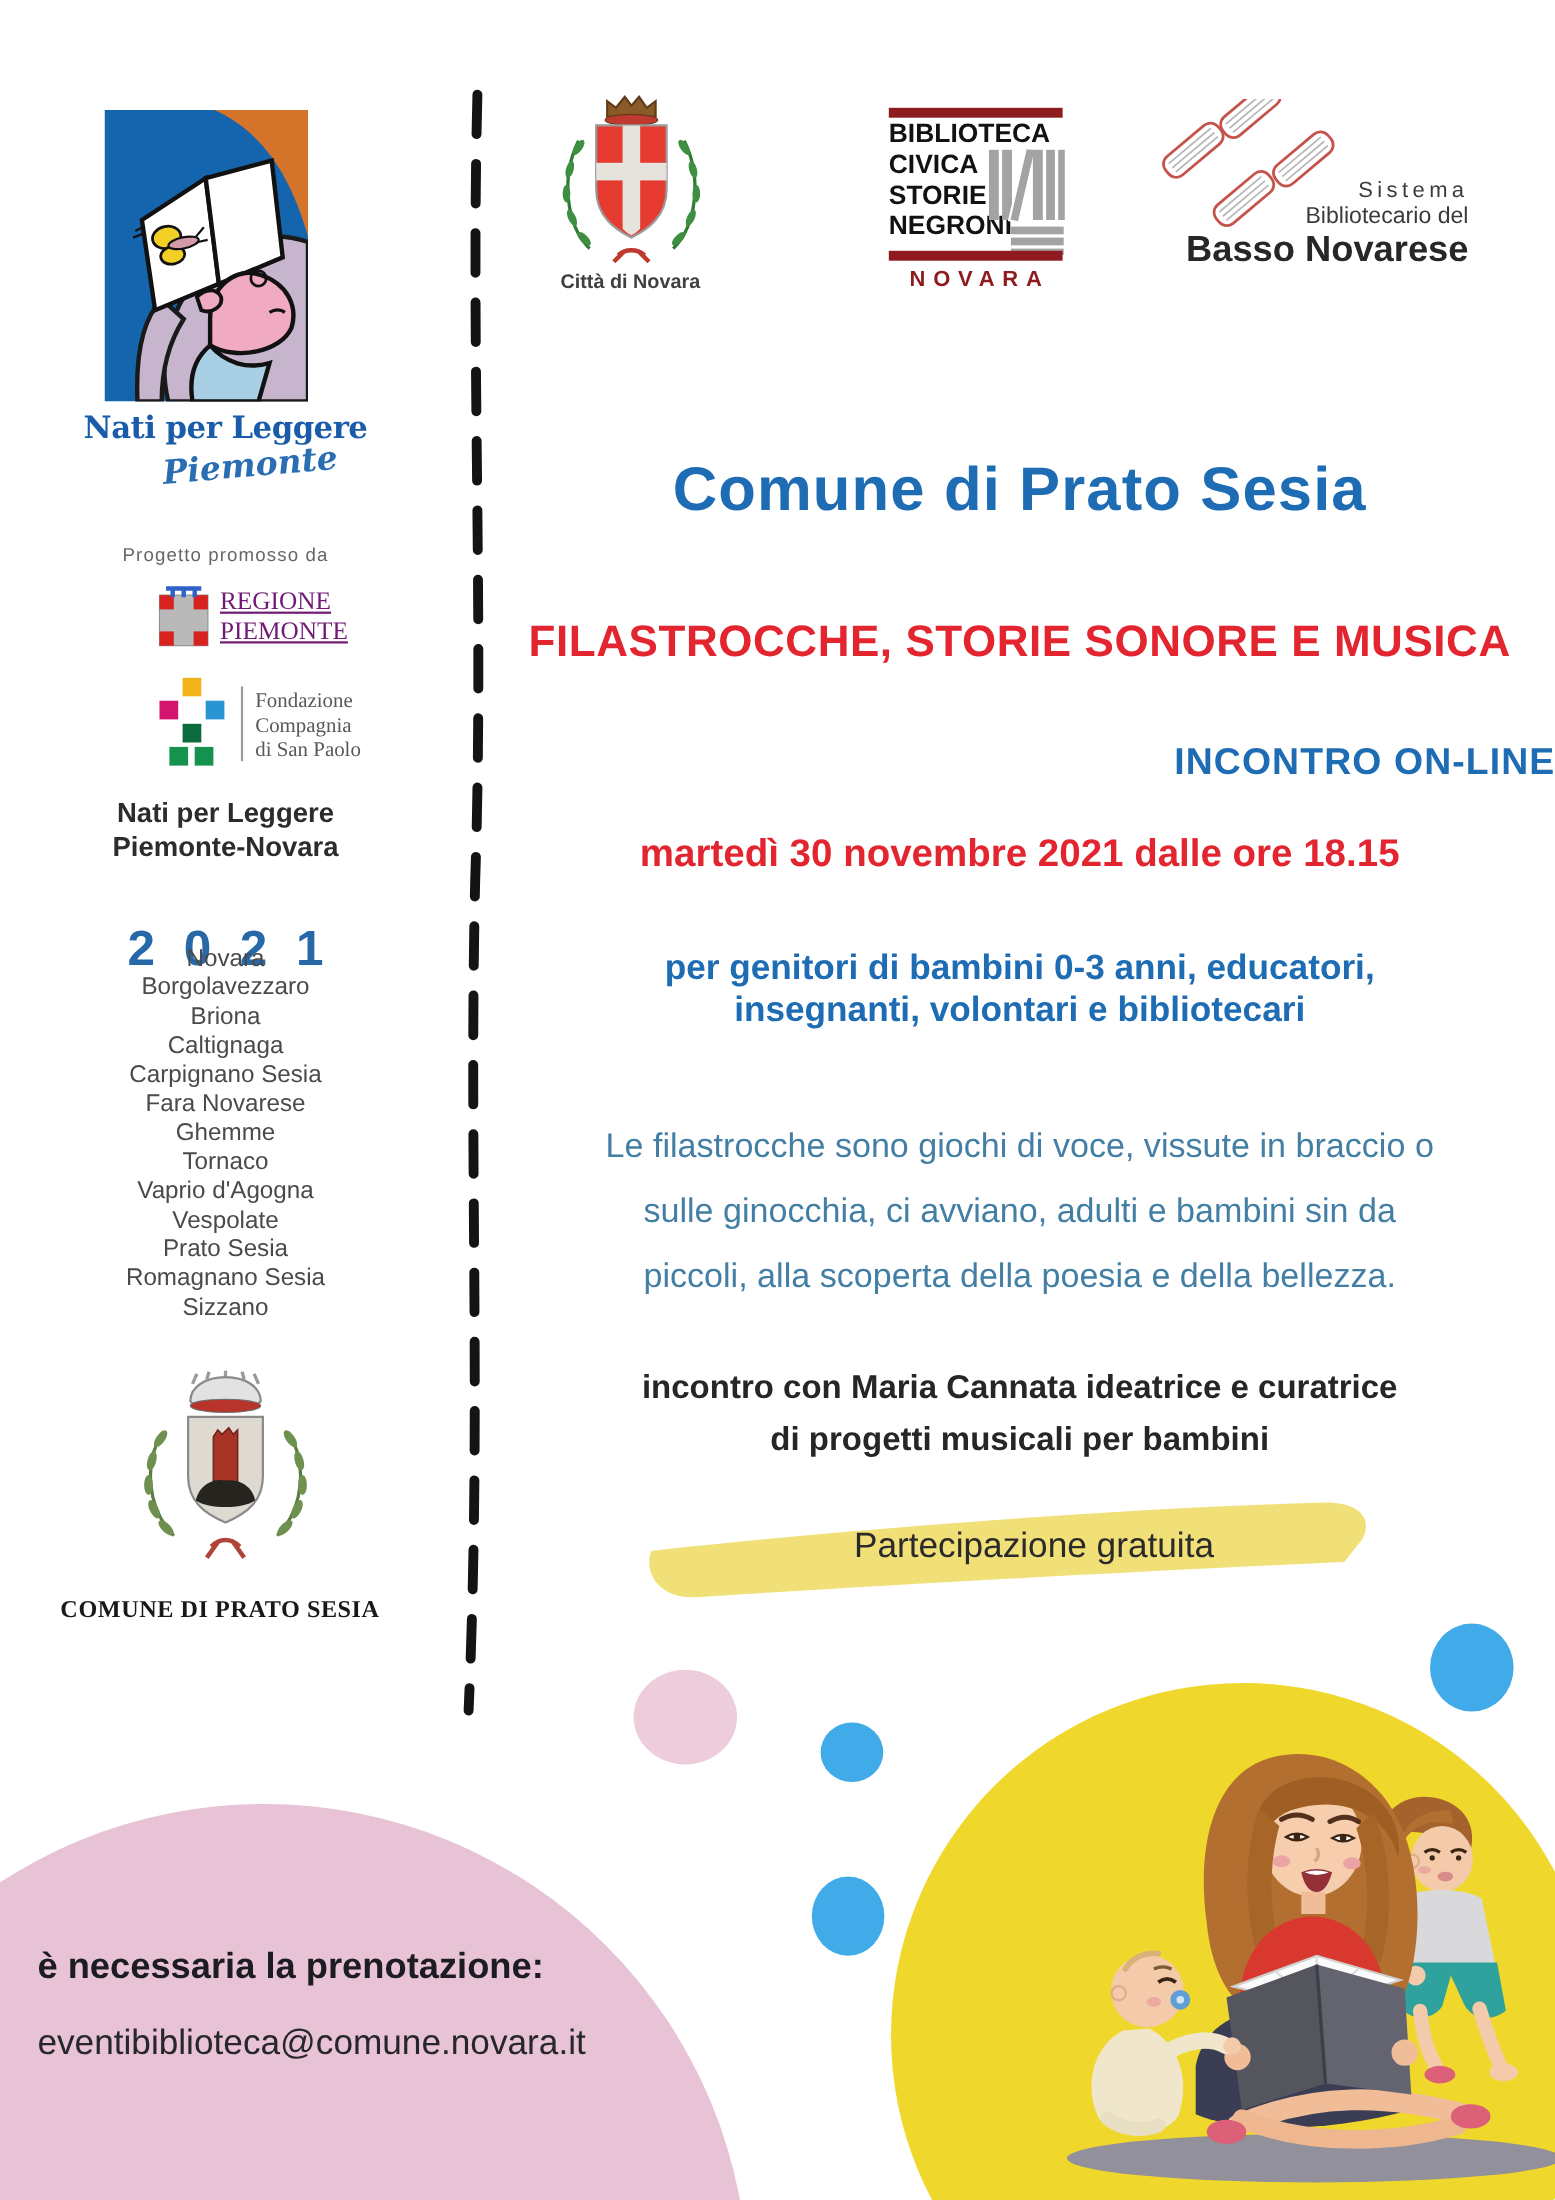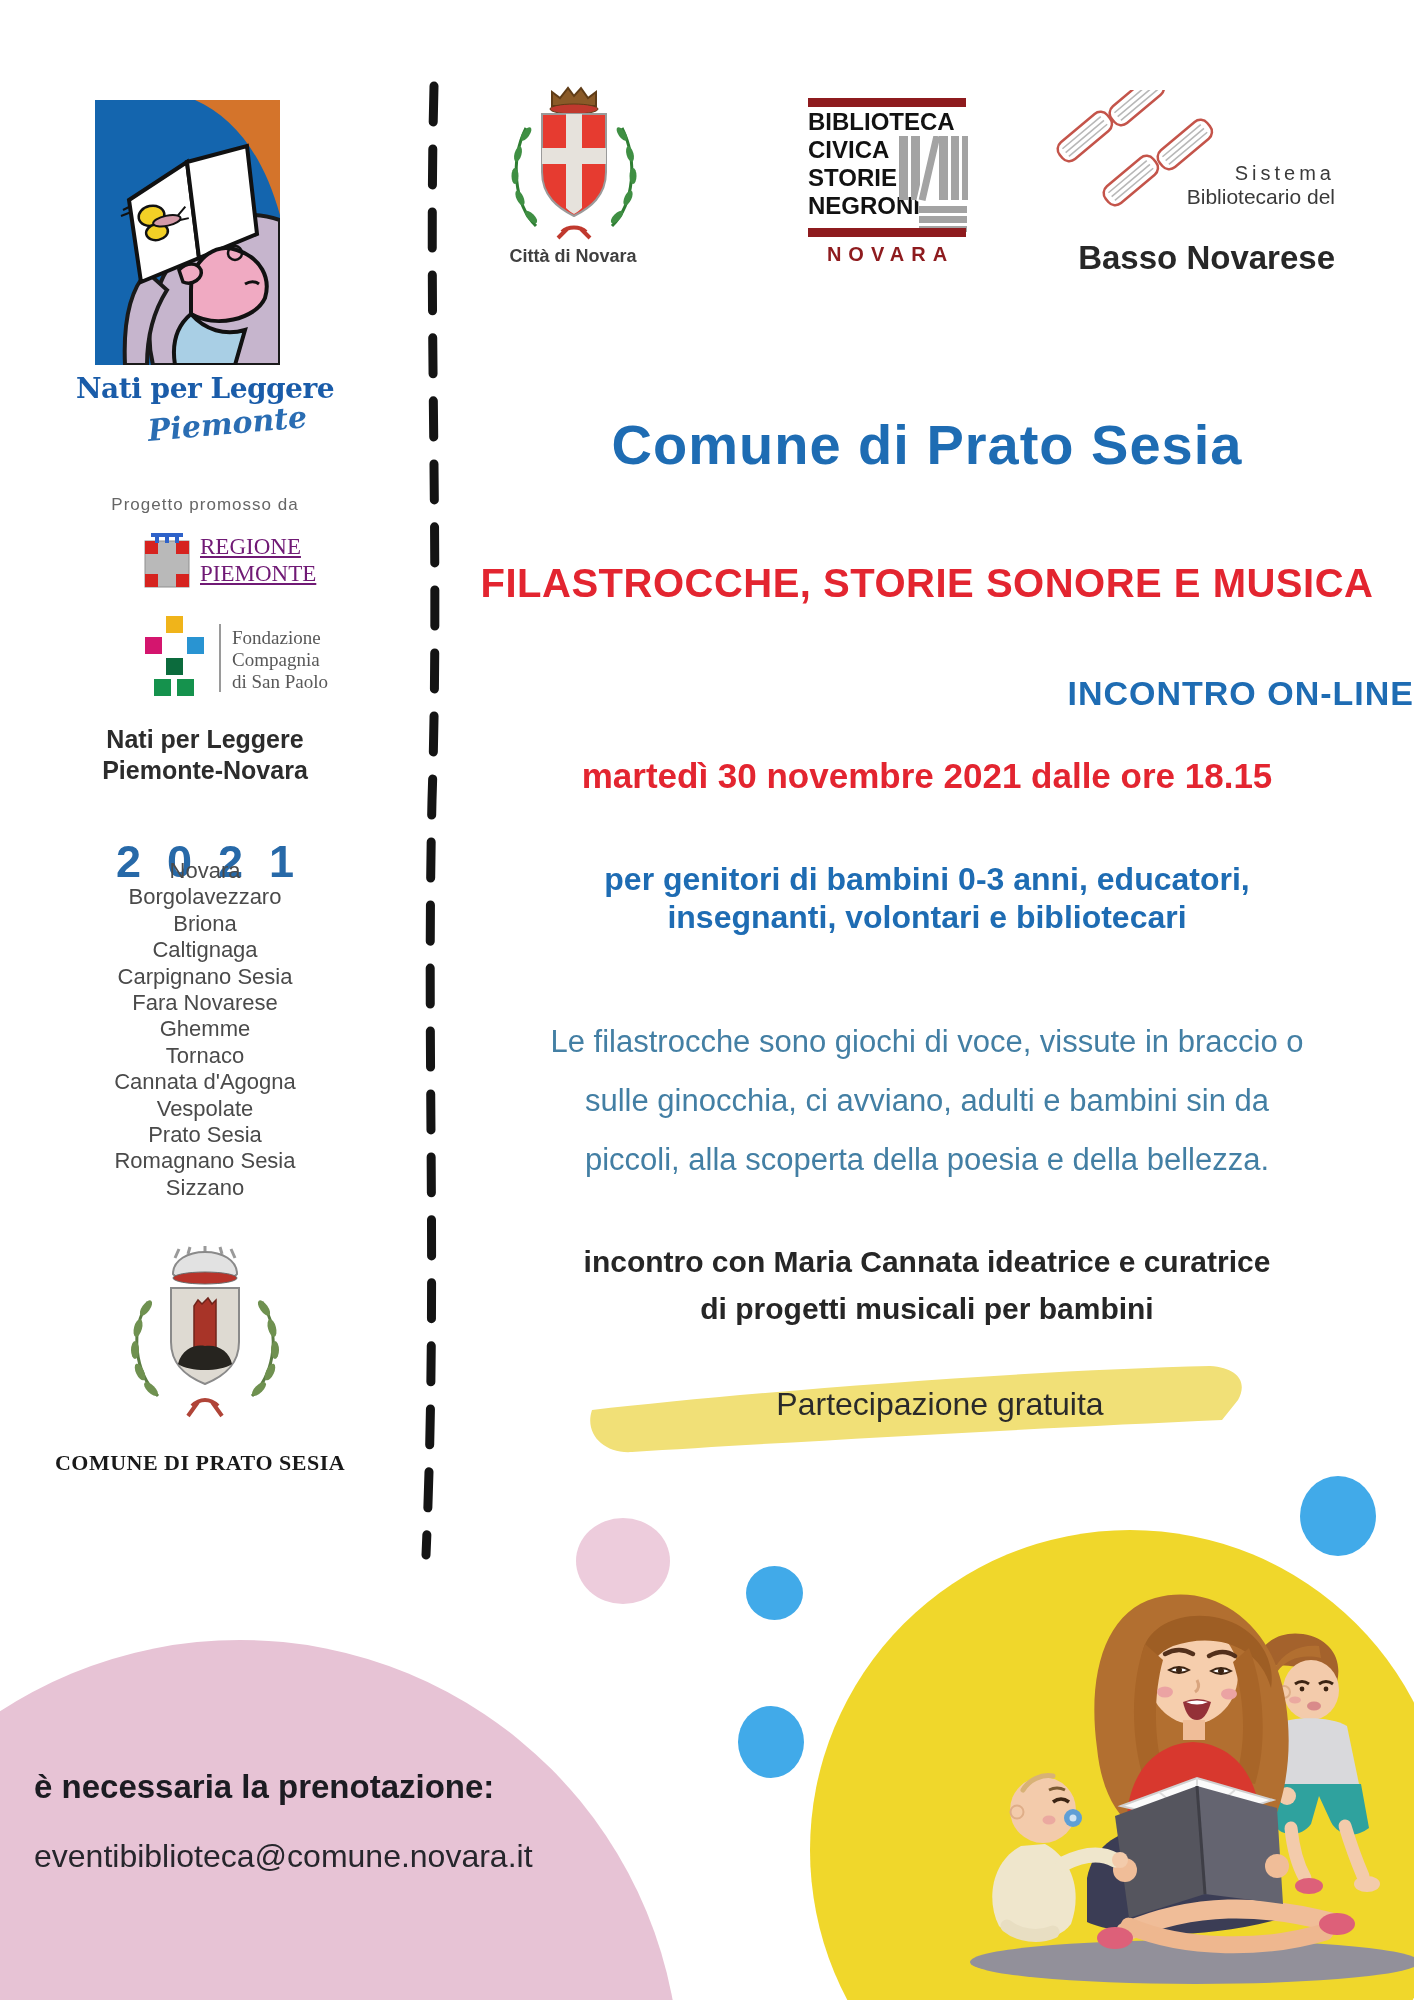--- a/index.html
+++ b/index.html
@@ -21,21 +21,21 @@
   .comune-label{left:10px;top:1450px;width:380px;font:bold 22px "Liberation Serif",serif;color:#191919;text-align:center;letter-spacing:0.5px;}
 
   
   .citta-label{left:473px;top:246px;width:200px;font:bold 18px "Liberation Sans",sans-serif;color:#404040;text-align:center;}
   .bib-bar-top{left:808px;top:98px;width:158px;height:9px;background:#8e1b1e;}
   .bib-bar-bottom{left:808px;top:228px;width:158px;height:9px;background:#8e1b1e;}
   .bib-text{left:808px;top:108px;font:bold 24px "Liberation Sans",sans-serif;color:#121212;line-height:28px;letter-spacing:0;}
   .bib-city{left:808px;top:243px;width:158px;font:bold 20px "Liberation Sans",sans-serif;color:#8e1b1e;text-align:center;letter-spacing:7px;text-indent:7px;}
   .sis1{left:1035px;top:162px;width:300px;text-align:right;font:20px "Liberation Sans",sans-serif;color:#3a3a3a;letter-spacing:4px;}
   .sis2{left:1035px;top:185px;width:300px;text-align:right;font:21px "Liberation Sans",sans-serif;color:#3a3a3a;}
-  .sis3{left:1035px;top:207px;width:300px;text-align:right;font:bold 33px "Liberation Sans",sans-serif;color:#272727;margin-top:32px;}
+  .sis3{left:1035px;top:207px;width:300px;text-align:right;font:bold 33px "Liberation Sans",sans-serif;color:#272727;}
 
   
   .main-title{left:440px;top:412px;width:974px;font:bold 56px "Liberation Sans",sans-serif;color:#1e6cb3;text-align:center;letter-spacing:1px;}
   .event-title{left:440px;top:560px;width:974px;font:bold 40px "Liberation Sans",sans-serif;color:#e32530;text-align:center;line-height:46px;letter-spacing:0.5px;}
   .event-mode{left:440px;top:674px;width:974px;font:bold 34px "Liberation Sans",sans-serif;color:#1e6cb3;text-align:right;letter-spacing:1px;}
   .event-date{left:440px;top:756px;width:974px;font:bold 35px "Liberation Sans",sans-serif;color:#e32530;text-align:center;}
   .audience{left:440px;top:860px;width:974px;font:bold 32px "Liberation Sans",sans-serif;color:#1e6cb3;text-align:center;line-height:38px;}
   .descr{left:440px;top:1012px;width:974px;font:31px "Liberation Sans",sans-serif;color:#437fa4;text-align:center;line-height:59px;}
   .speaker{left:440px;top:1238px;width:974px;font:bold 30px "Liberation Sans",sans-serif;color:#262626;text-align:center;line-height:47px;}
   .free-label{left:440px;top:1386px;width:1000px;font:32px "Liberation Sans",sans-serif;color:#2a2a2a;text-align:center;}
@@ -130,21 +130,21 @@
 
   <div class="abs towns">
       <div>Novara</div>
       <div>Borgolavezzaro</div>
       <div>Briona</div>
       <div>Caltignaga</div>
       <div>Carpignano Sesia</div>
       <div>Fara Novarese</div>
       <div>Ghemme</div>
       <div>Tornaco</div>
-      <div>Cannata d'Agogna</div>
+      <div>Vaprio d'Agogna</div>
       <div>Vespolate</div>
       <div>Prato Sesia</div>
       <div>Romagnano Sesia</div>
       <div>Sizzano</div>
     </div>
 
   <svg class="abs" style="left:118px;top:1246px;" width="175" height="200" viewBox="0 0 175 200">
     <path d="M57 12 L61 3 M70 8 L72 1 M87 6 L87 0 M104 8 L102 1 M117 12 L113 3" stroke="#9a9a9a" stroke-width="3"></path>
     <path d="M55 28 C55 14 70 6 87 6 C104 6 119 14 119 28 L115 32 L59 32 Z" fill="#e2e2e2" stroke="#8a8a8a" stroke-width="2"></path>
     <ellipse cx="87" cy="32" rx="32" ry="6" fill="#b8332a" stroke="#6b6b6b"></ellipse>

